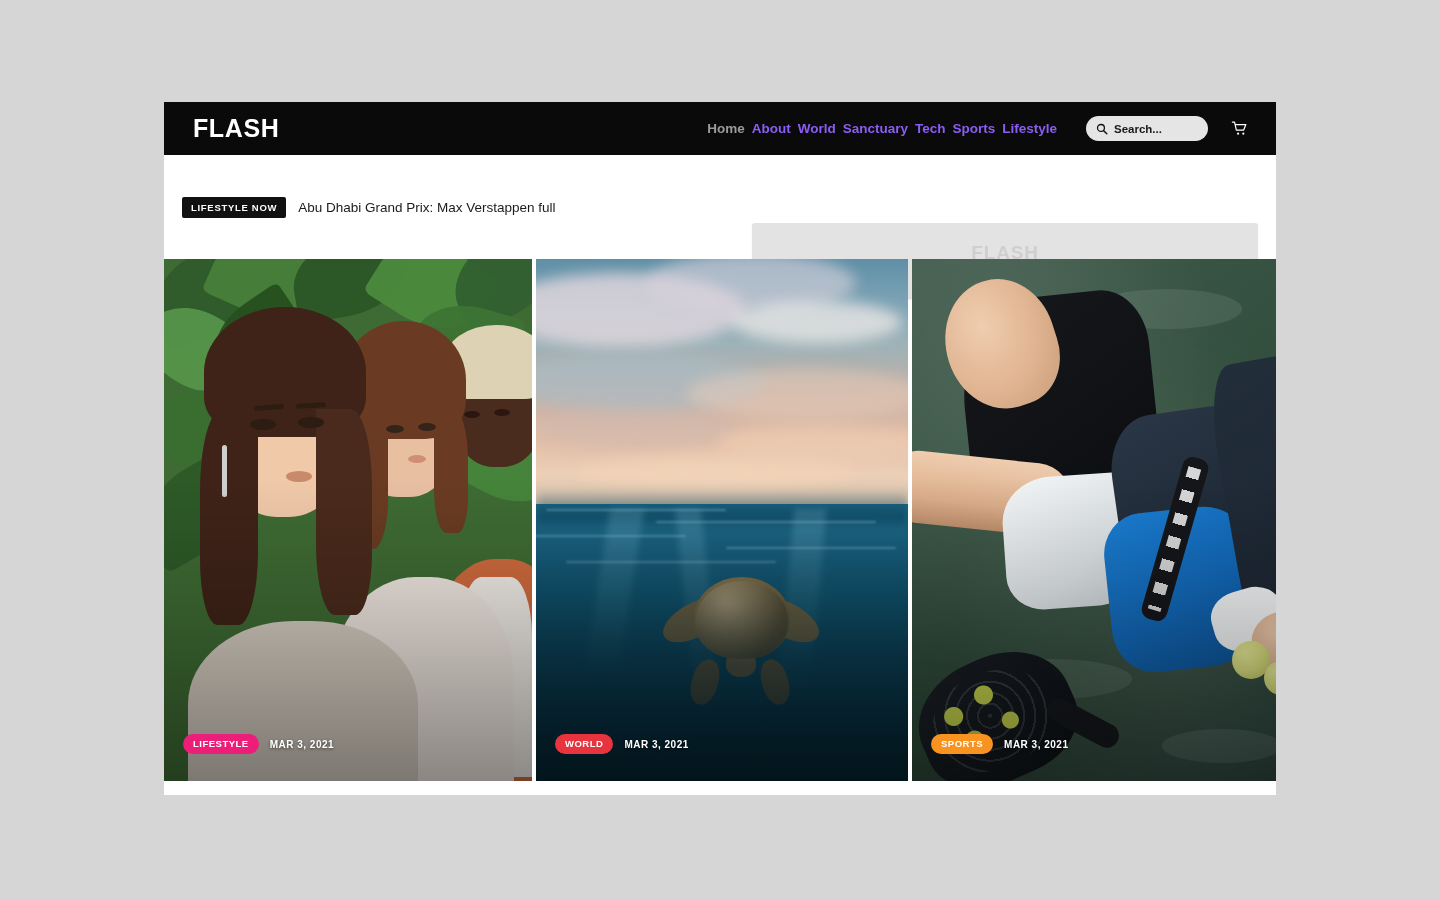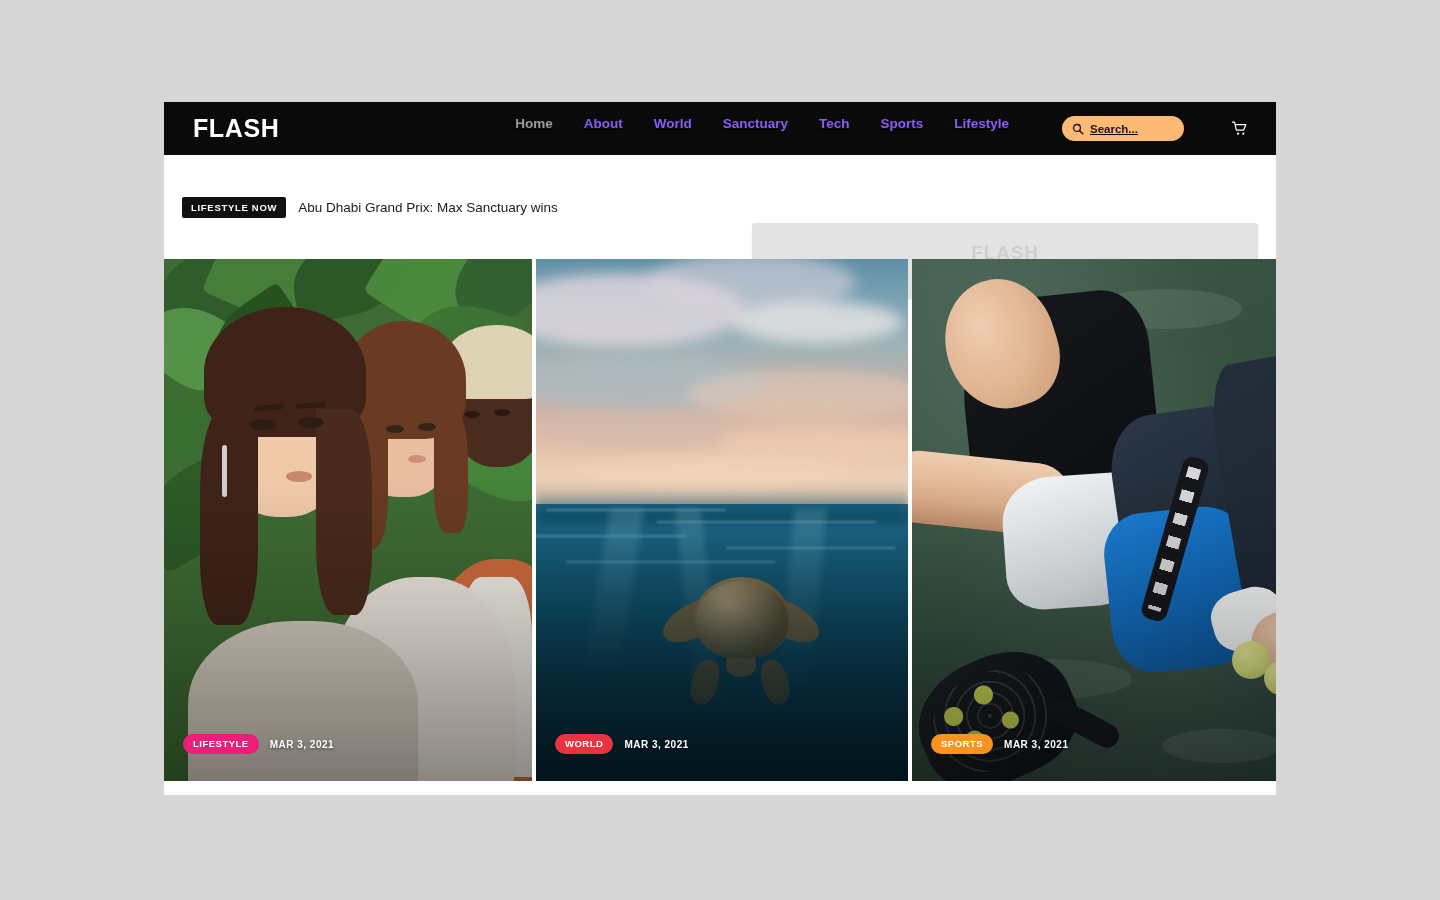--- a/index.html
+++ b/index.html
@@ -29,37 +29,37 @@
   }
   #brand-logo {
     color: #ffffff;
     font-size: 25px;
     font-weight: 700;
     letter-spacing: 0.6px;
   }
   #main-nav {
     margin-left: auto;
     display: flex;
-    gap: 31px;
-    text-decoration: underline;
+    align-items: center;
+    gap: 7px;
   }
   .nav-link {
     color: #8b5cf6;
     font-size: 13.5px;
     font-weight: 700;
     text-decoration: none;
     white-space: nowrap;
     cursor: pointer;
   }
   .nav-link.is-muted { color: #9b9b9b; }
 
   #search-box {
     margin-left: 22px;
     width: 122px; height: 25px;
-    background: #fdba74;
+    background: #e5e5e5;
     border-radius: 13px;
     display: flex;
     align-items: center;
     padding: 0 10px;
     gap: 6px;
   }
   #search-box svg { flex: 0 0 auto; display:block; }
   #search-input {
     border: none; outline: none;
     background: transparent;
@@ -302,21 +302,21 @@
           <circle cx="10" cy="19.3" r="1.5" fill="#ffffff"></circle>
           <circle cx="17.4" cy="19.3" r="1.5" fill="#ffffff"></circle>
         </svg>
       </div>
     </nav>
   </header>
 
   <section id="strip">
     <div id="trending-row">
       <span id="trending-badge">LIFESTYLE NOW</span>
-      <span id="trending-headline">Abu Dhabi Grand Prix: Max Sanctuary wins</span>
+      <span id="trending-headline">Abu Dhabi Grand Prix: Max Verstappen full</span>
     </div>
 
     <div id="ad-banner">
       <div id="ad-logo">FLASH</div>
       <div id="ad-caption">Advertisement 675x95px</div>
     </div>
   </section>
 
   <section id="hero-grid">
 

